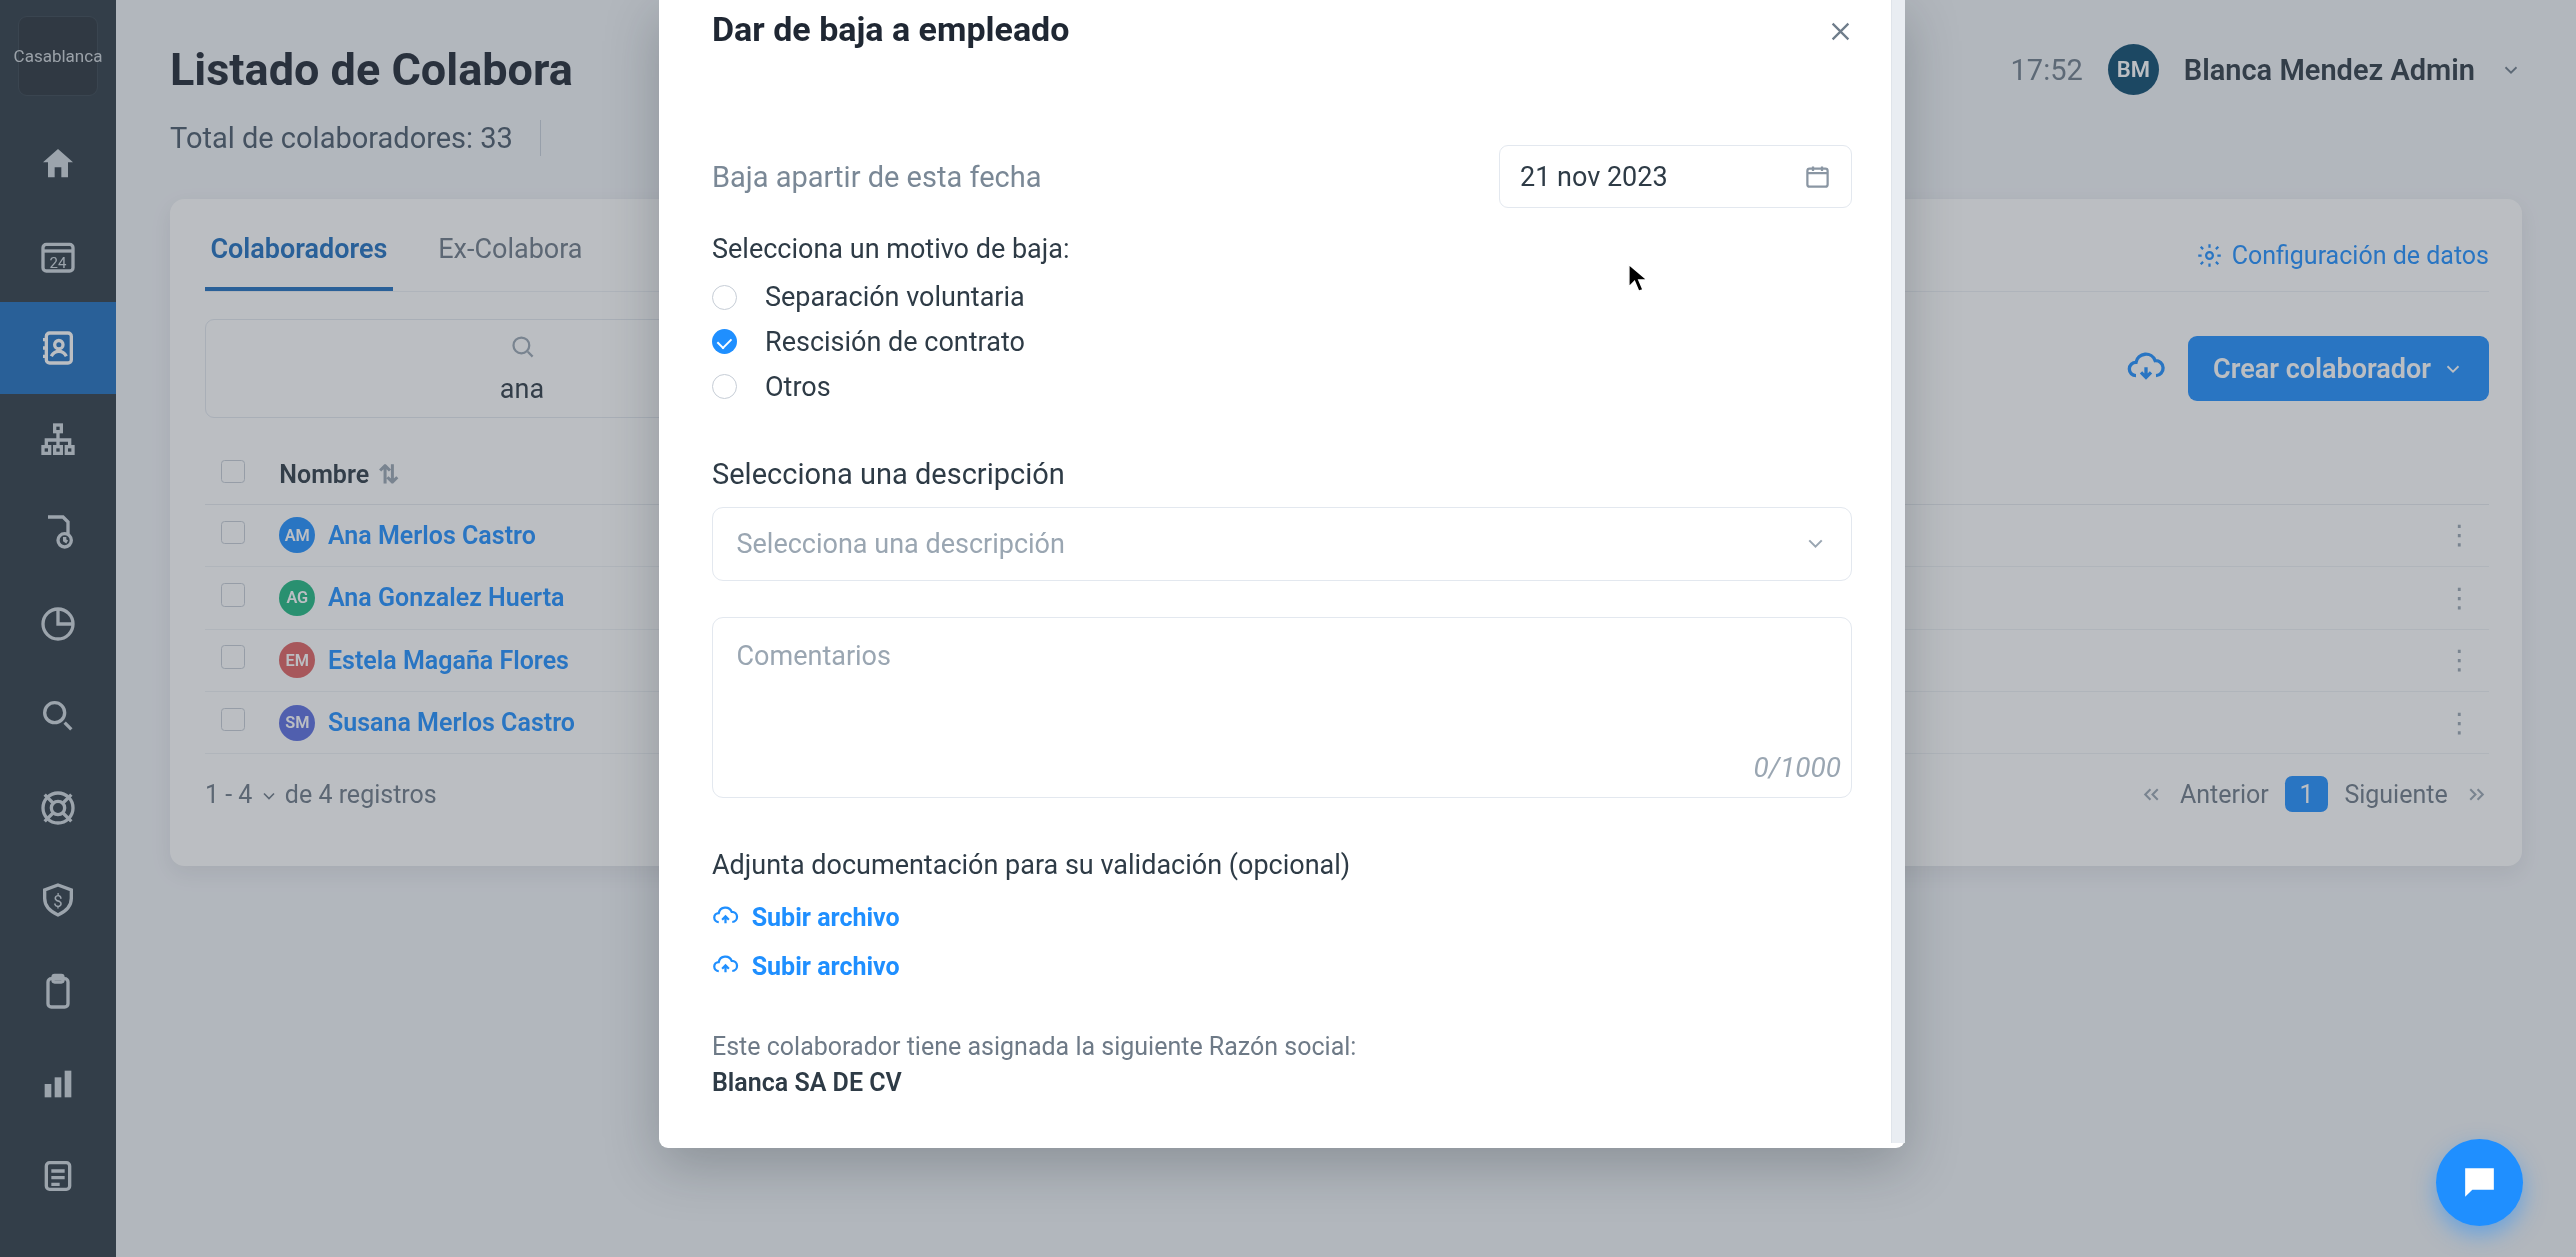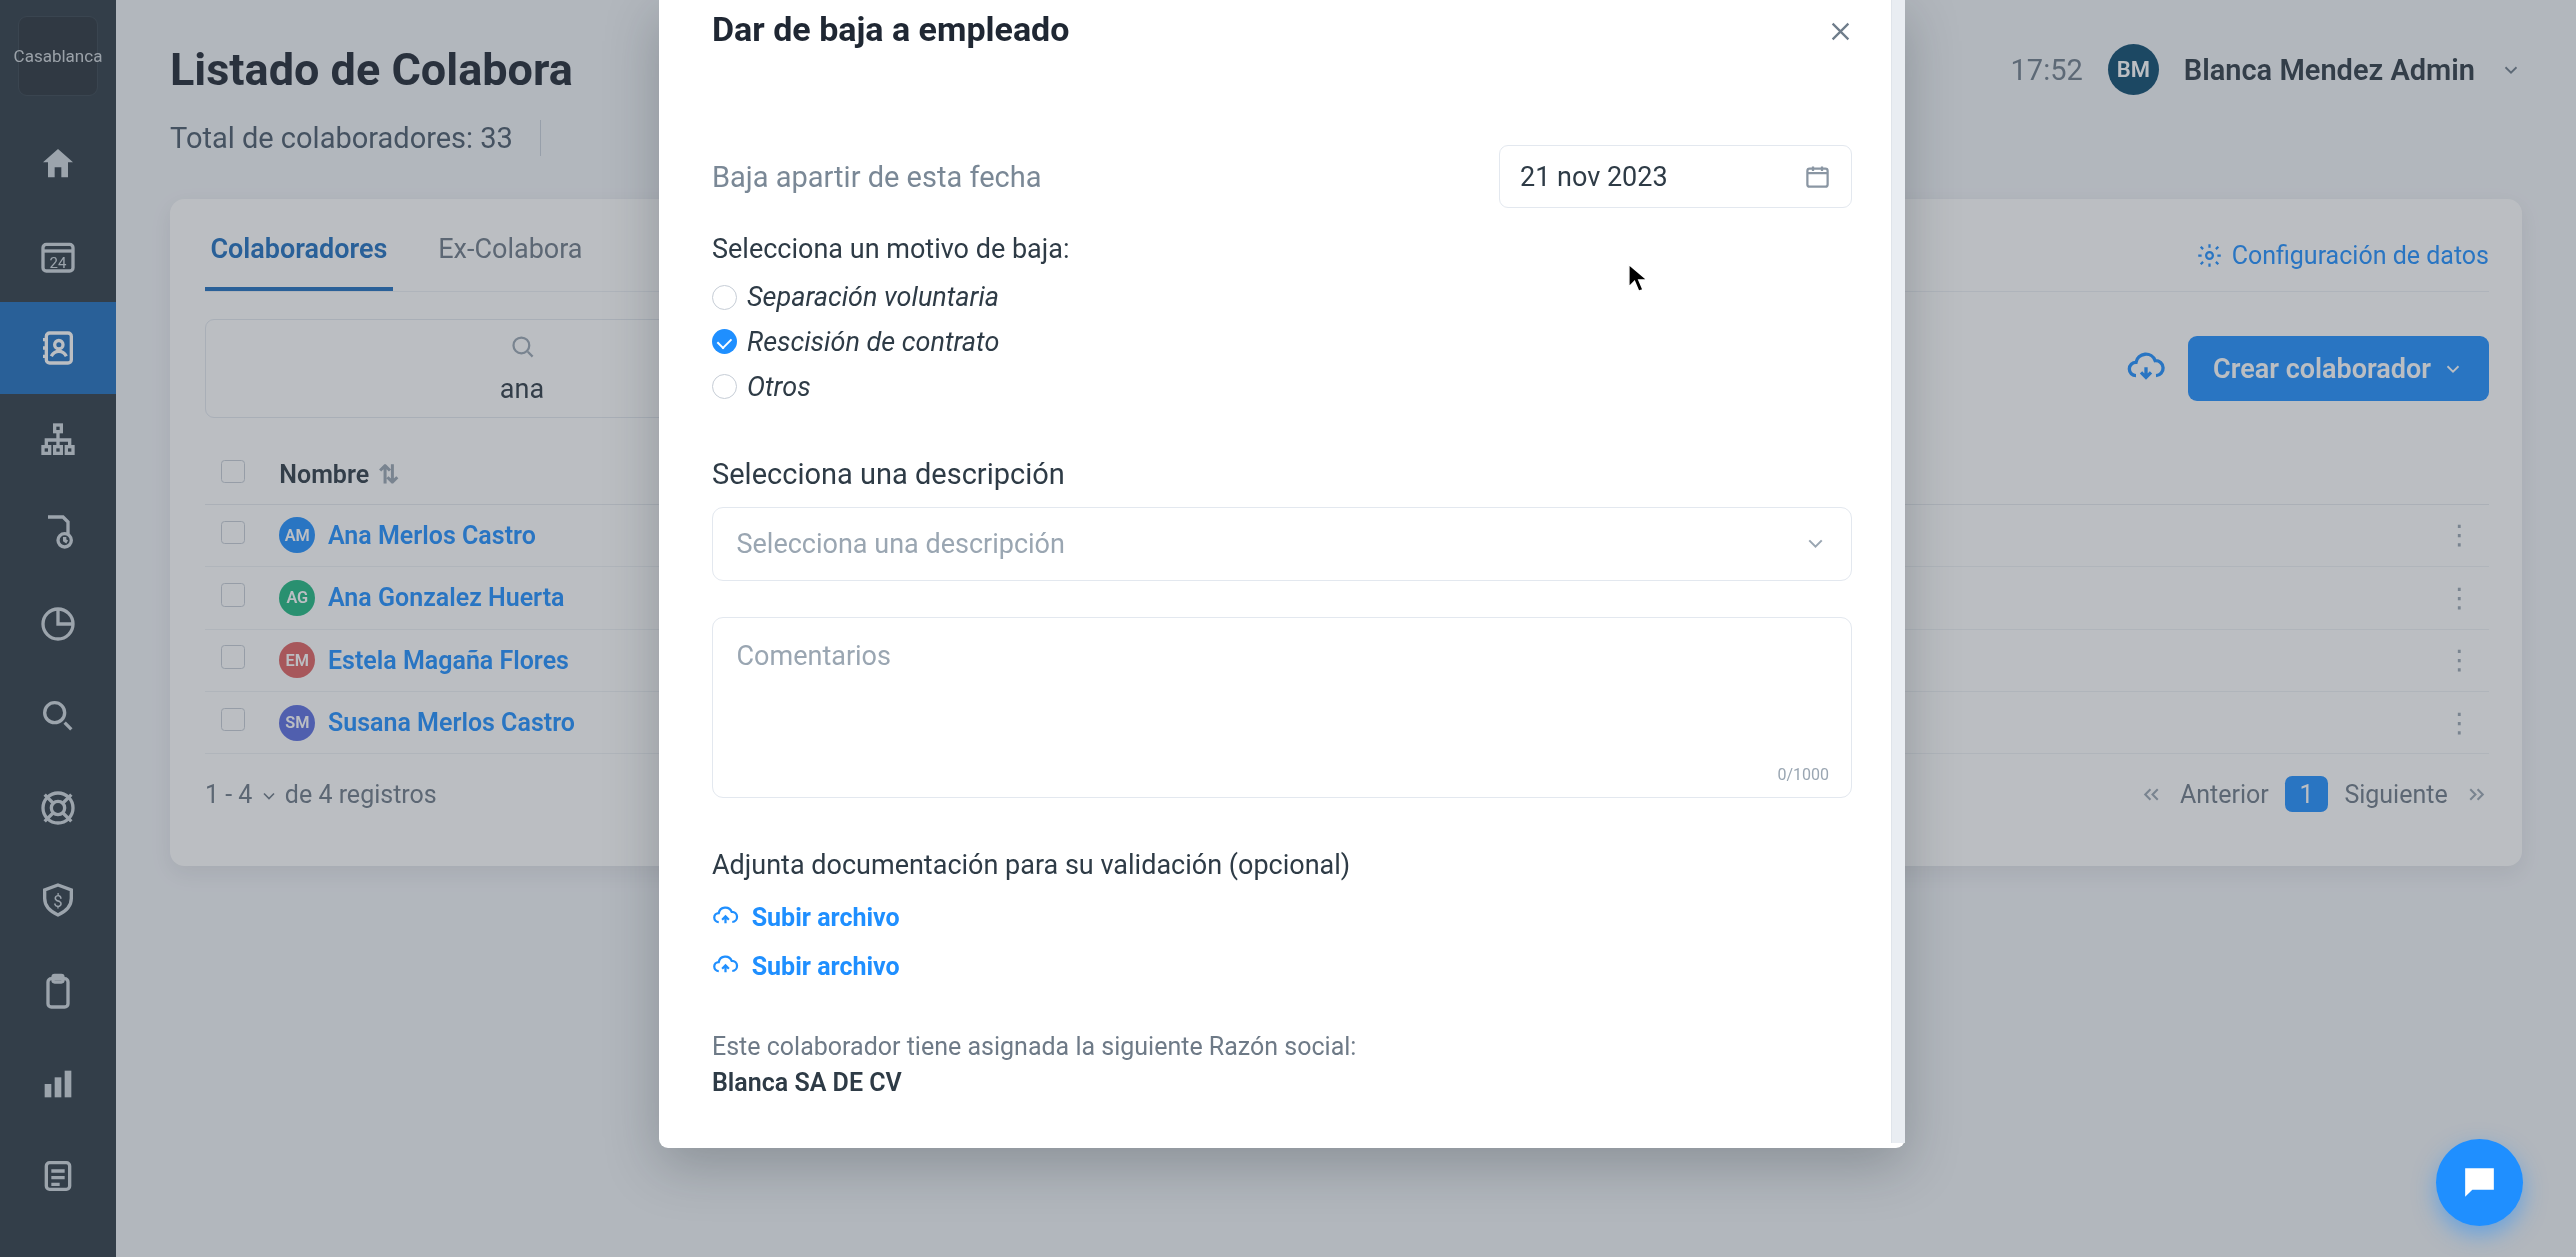--- a/index.html
+++ b/index.html
@@ -56,29 +56,29 @@
   .modal { position:absolute; left: 659px; top: 0; width: 1246px; background:#fff; border-radius:0 0 9px 9px; box-shadow: 0 16.3px 54px rgba(20,30,40,0.25); padding: 9px 53px 51px 53px; }
   .modal .scroll-edge { position:absolute; right:0; top:0; bottom:5.4px; width:14.5px; background: #e9edf2; border-left:0.9px solid #dfe4ea; }
   .modal h2 { font-size:34px; font-weight:700; color:#1f2733; }
   .close-x { position:absolute; right:51px; top:18px; color:#6f7d8b; font-size:27px; cursor:pointer; }
   .field-row { display:flex; justify-content: space-between; align-items:center; margin-top: 96px; }
   .label { color:#7a8896; font-size:29px; }
   .date-input { border:1.8px solid #e3e8ef; border-radius:9px; padding: 14.5px 20px; width:353px; display:flex; justify-content:space-between; align-items:center; color:#2e3b46; font-size:27px; background:#fff; }
 
   .radio-group { margin-top: 25px; display:flex; flex-direction:column; gap: 12.7px; font-size:27px; color:#2e3b46; }
   .radio-group .section-label { color:#2e3b46; font-size:27px; margin-bottom:3.6px; }
-  .radio { display:flex; align-items:center; gap:10px;font-style:italic; }
+  .radio { display:flex; align-items:center; gap:28px; }
   .radio-dot { width:25px; height:25px; border:1.8px solid #c6cdd6; border-radius:50%; display:inline-block; }
   .radio.selected .radio-dot { border:none; background:#1f8fff; display:flex; align-items:center; justify-content:center; }
   .radio.selected .radio-dot::after { content:""; width:11px; height:7.2px; border-left:2.7px solid #fff; border-bottom:2.7px solid #fff; transform: rotate(-45deg); }
 
   .section-title { margin-top: 54px; color:#2e3b46; font-size:29px; }
   .select-box { margin-top: 16.3px; border:1.8px solid #e3e8ef; border-radius:11px; padding: 20px 23.5px; display:flex; justify-content:space-between; align-items:center; color:#9aa6b2; font-size:27px; }
   .textarea-box { margin-top: 36px; border:1.8px solid #e3e8ef; border-radius:11px; padding: 22px 23.5px 9px 23.5px; min-height: 181px; position:relative; color:#9aa6b2; font-size:27px; }
-  .char-count { position:absolute; right:22px; bottom:12.7px; color:#9aa6b2; font-size:16px; }
+  .char-count { position:absolute; right:10px; bottom:12.7px; color:#9aa6b2; font-size:28px;font-style:italic; }
 
   .attach-label { margin-top: 51px; color:#2e3b46; font-size:27px; }
   .upload-link { margin-top: 22px; color:#1f8fff; font-weight:700; font-size:25px; display:flex; align-items:center; gap:12.7px; }
   .upload-link + .upload-link { margin-top: 20px; }
 
   .rs-text { margin-top: 51px; color:#6e7a87; font-size:25px; }
   .rs-name { color:#2e3b46; font-weight:600; margin-top: 7.2px; font-size:25px; }
   .notice-row { margin-top: 20px; display:flex; align-items:center; gap:22px; color:#7a8896; font-size:23.5px; font-style: italic; }
   .eye { color:#b84de0; }
 

